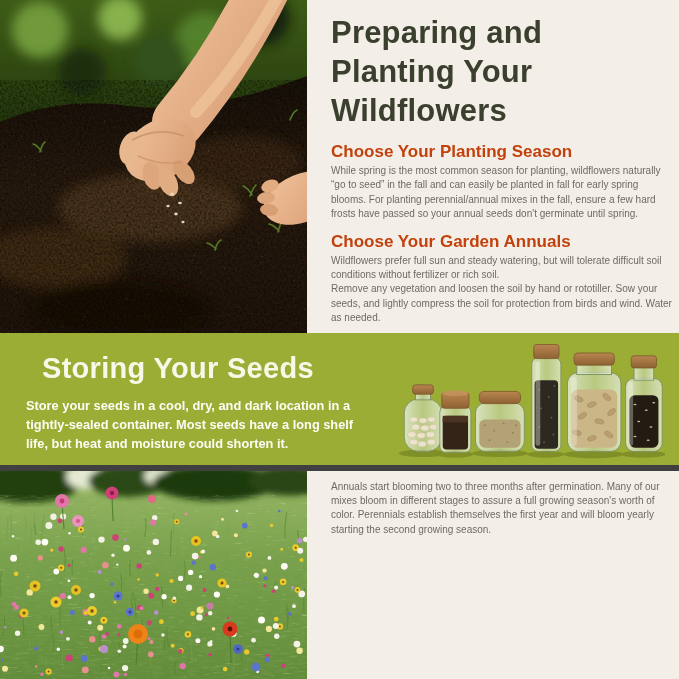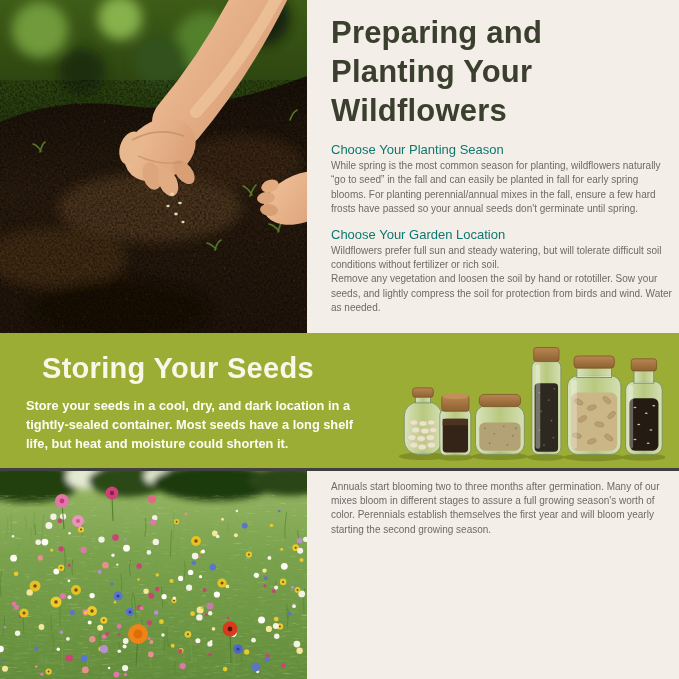--- a/index.html
+++ b/index.html
@@ -12,28 +12,28 @@
   .photo-bottom{left:0;top:471px;width:307px;height:208px;}
   .text-top{position:absolute;left:331px;top:14px;width:344px;}
   .text-bottom{position:absolute;left:331px;top:480px;width:344px;}
   h1.sec-title{
     margin:0 0 12px 0;font-size:31px;line-height:1.25;font-weight:700;
     color:#3a402d;letter-spacing:.2px;
   }
   .text-top h1.sec-title{max-width:326px;}
   .text-bottom h1.sec-title{max-width:302px;}
   h3.subhead{
-    margin:11px 0 2px 0;font-size:13px;font-weight:400;color:#0f766e;
+    margin:11px 0 2px 0;font-size:17px;font-weight:700;color:#c2410c;
   }
   p.body{
     margin:0;font-size:10px;line-height:1.42;color:#6c6b64;
   }
   .banner{
     position:absolute;left:0;top:333px;width:679px;height:138px;
-    background:#9cad36;border-bottom:3px solid #404040;box-sizing:border-box;
+    background:#9cad36;border-bottom:6px solid #404040;box-sizing:border-box;
   }
   .banner h2{
     position:absolute;left:42px;top:19px;margin:0;
     font-size:29px;font-weight:700;color:#f9f7e8;letter-spacing:.3px;
   }
   .banner p{
     position:absolute;left:26px;top:64px;width:330px;margin:0;
     font-size:12.8px;line-height:1.48;color:#fdfdf4;font-weight:600;
   }
   .jars{position:absolute;right:14px;bottom:6px;}
@@ -127,21 +127,21 @@
         <ellipse cx="266" cy="198" rx="9" ry="6" fill="#dda67c" transform="rotate(-8 266 198)"></ellipse>
         <ellipse cx="269" cy="210" rx="9" ry="6" fill="#d89f75" transform="rotate(6 269 210)"></ellipse>
       </g>
     </svg>
   </div>
 
   <section class="text-top">
     <h1 class="sec-title">Preparing and Planting Your Wildflowers</h1>
     <h3 class="subhead">Choose Your Planting Season</h3>
     <p class="body">While spring is the most common season for planting, wildflowers naturally “go to seed” in the fall and can easily be planted in fall for early spring blooms. For planting perennial/annual mixes in the fall, ensure a few hard frosts have passed so your annual seeds don't germinate until spring.</p>
-    <h3 class="subhead">Choose Your Garden Location</h3>
+    <h3 class="subhead">Choose Your Garden Annuals</h3>
     <p class="body">Wildflowers prefer full sun and steady watering, but will tolerate difficult soil conditions without fertilizer or rich soil.</p>
     <p class="body">Remove any vegetation and loosen the soil by hand or rototiller. Sow your seeds, and lightly compress the soil for protection from birds and wind. Water as needed.</p>
   </section>
 
   <section class="banner">
     <h2>Storing Your Seeds</h2>
     <p>Store your seeds in a cool, dry, and dark location in a tightly-sealed container. Most seeds have a long shelf life, but heat and moisture could shorten it.</p>
     <svg class="jars" width="272" height="122" viewBox="0 0 290 130">
       <defs>
         <linearGradient id="glass" x1="0" y1="0" x2="1" y2="0">

